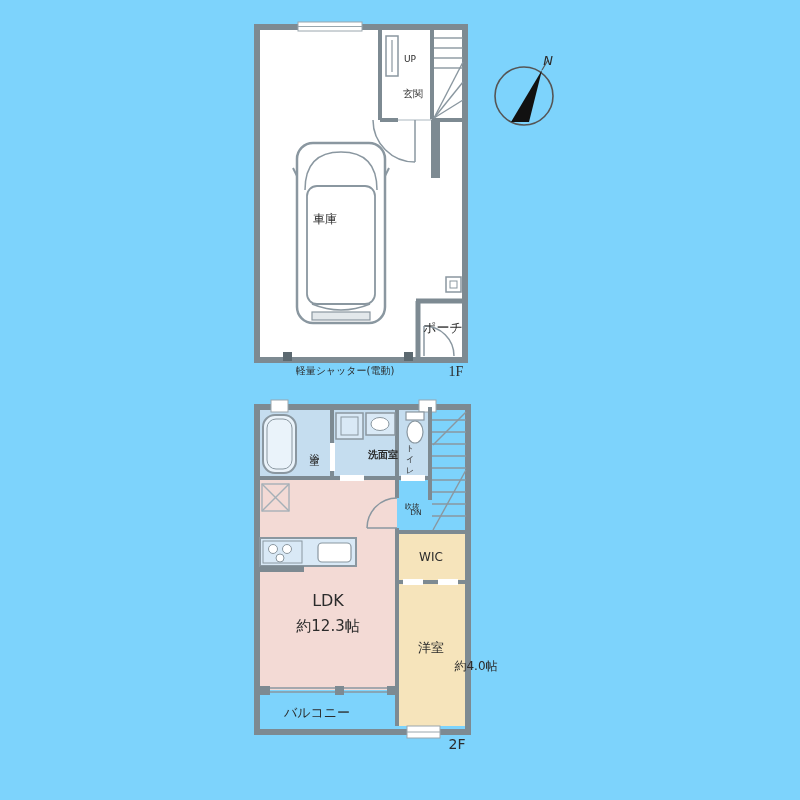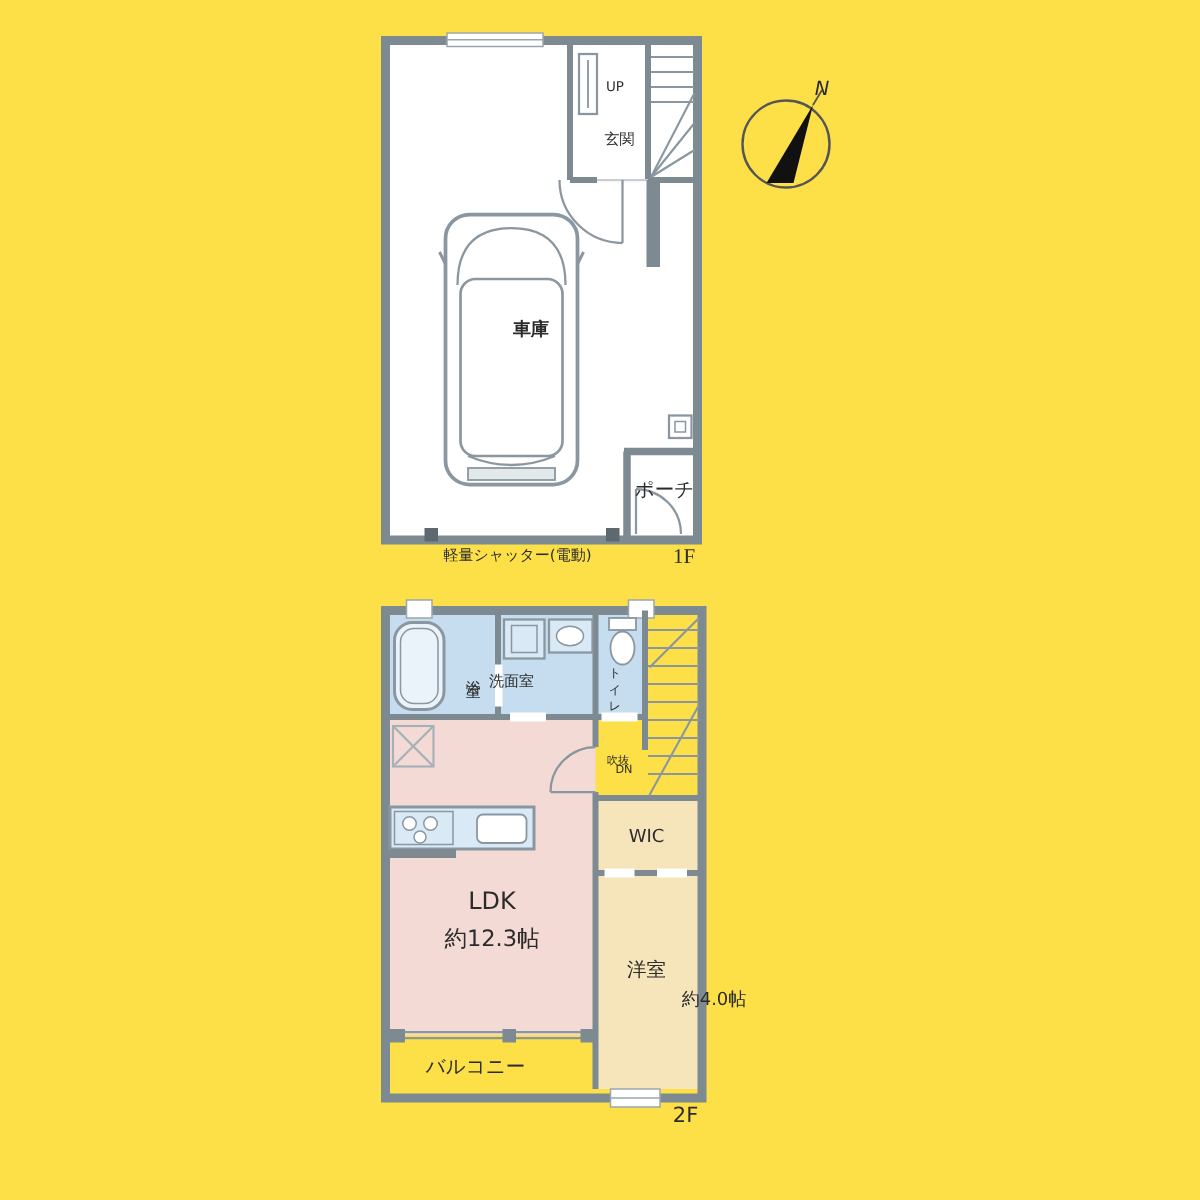--- a/index.html
+++ b/index.html
@@ -1,16 +1,16 @@
 <!DOCTYPE html>
 <html><head>
 <meta charset="utf-8">
 <style>
   html,body{margin:0;padding:0;background:#fff;}
-  #canvas{position:relative;width:800px;height:800px;background:#fde047;overflow:hidden;
+  #canvas{position:relative;width:800px;height:800px;background:#7dd3fc;overflow:hidden;
           font-family:"DejaVu Sans",sans-serif;color:#2b2b2b;}
   #plan-svg{position:absolute;left:0;top:0;}
   .lbl{position:absolute;transform:translate(-50%,-50%);white-space:nowrap;
        color:#2b2b2b;line-height:1;text-align:center;}
   .vtext{writing-mode:vertical-rl;text-orientation:upright;letter-spacing:2px;}
   .italic{font-style:italic;}
 </style>
 </head>
 <body>
 
@@ -184,28 +184,28 @@
 
     <g>
       <rect x="407" y="726" width="33" height="12" fill="#ffffff" stroke="#9aa6ad" stroke-width="1"></rect>
       <line x1="407" y1="732" x2="440" y2="732" stroke="#9aa6ad" stroke-width="1"></line>
     </g>
   </g>
 </svg>
 
 <span class="lbl" style="left:410px;top:59px;font-size:9px;">UP</span>
 <span class="lbl" style="left:401px;top:94px;font-size:10px;margin-left:12px;">玄関</span>
-<span class="lbl" style="left:354px;top:219px;font-size:12px;font-weight:bold;">車庫</span>
+<span class="lbl" style="left:325px;top:219px;font-size:12px;">車庫</span>
 <span class="lbl" style="left:443px;top:327px;font-size:13px;">ポーチ</span>
 <span class="lbl" style="left:345px;top:371px;font-size:10px;">軽量シャッター(電動)</span>
 <span class="lbl" style="left:456px;top:372px;font-size:14px;font-family:Liberation Serif, serif;">1F</span>
 <span class="lbl italic" style="left:548px;top:60px;font-size:13px;">N</span>
 
 <span class="lbl vtext" style="left:314px;top:447px;font-size:10px;">浴室</span>
-<span class="lbl" style="left:341px;top:455px;font-size:10px;">洗面室</span>
+<span class="lbl" style="left:383px;top:455px;font-size:10px;font-weight:bold;">洗面室</span>
 <span class="lbl vtext" style="left:409px;top:456px;font-size:8px;">トイレ</span>
 <span class="lbl" style="left:412px;top:489px;font-size:7.5px;margin-top:18px;">吹抜</span>
 <span class="lbl" style="left:416px;top:513px;font-size:7.5px;">DN</span>
 <span class="lbl" style="left:431px;top:557px;font-size:12px;">WIC</span>
 <span class="lbl" style="left:328px;top:601px;font-size:16px;">LDK</span>
 <span class="lbl" style="left:328px;top:626px;font-size:15px;">約12.3帖</span>
 <span class="lbl" style="left:431px;top:647px;font-size:13px;">洋室</span>
 <span class="lbl" style="left:432px;top:666px;font-size:12px;margin-left:44px;">約4.0帖</span>
 <span class="lbl" style="left:317px;top:712px;font-size:13px;">バルコニー</span>
 <span class="lbl" style="left:457px;top:744px;font-size:14px;">2F</span>

